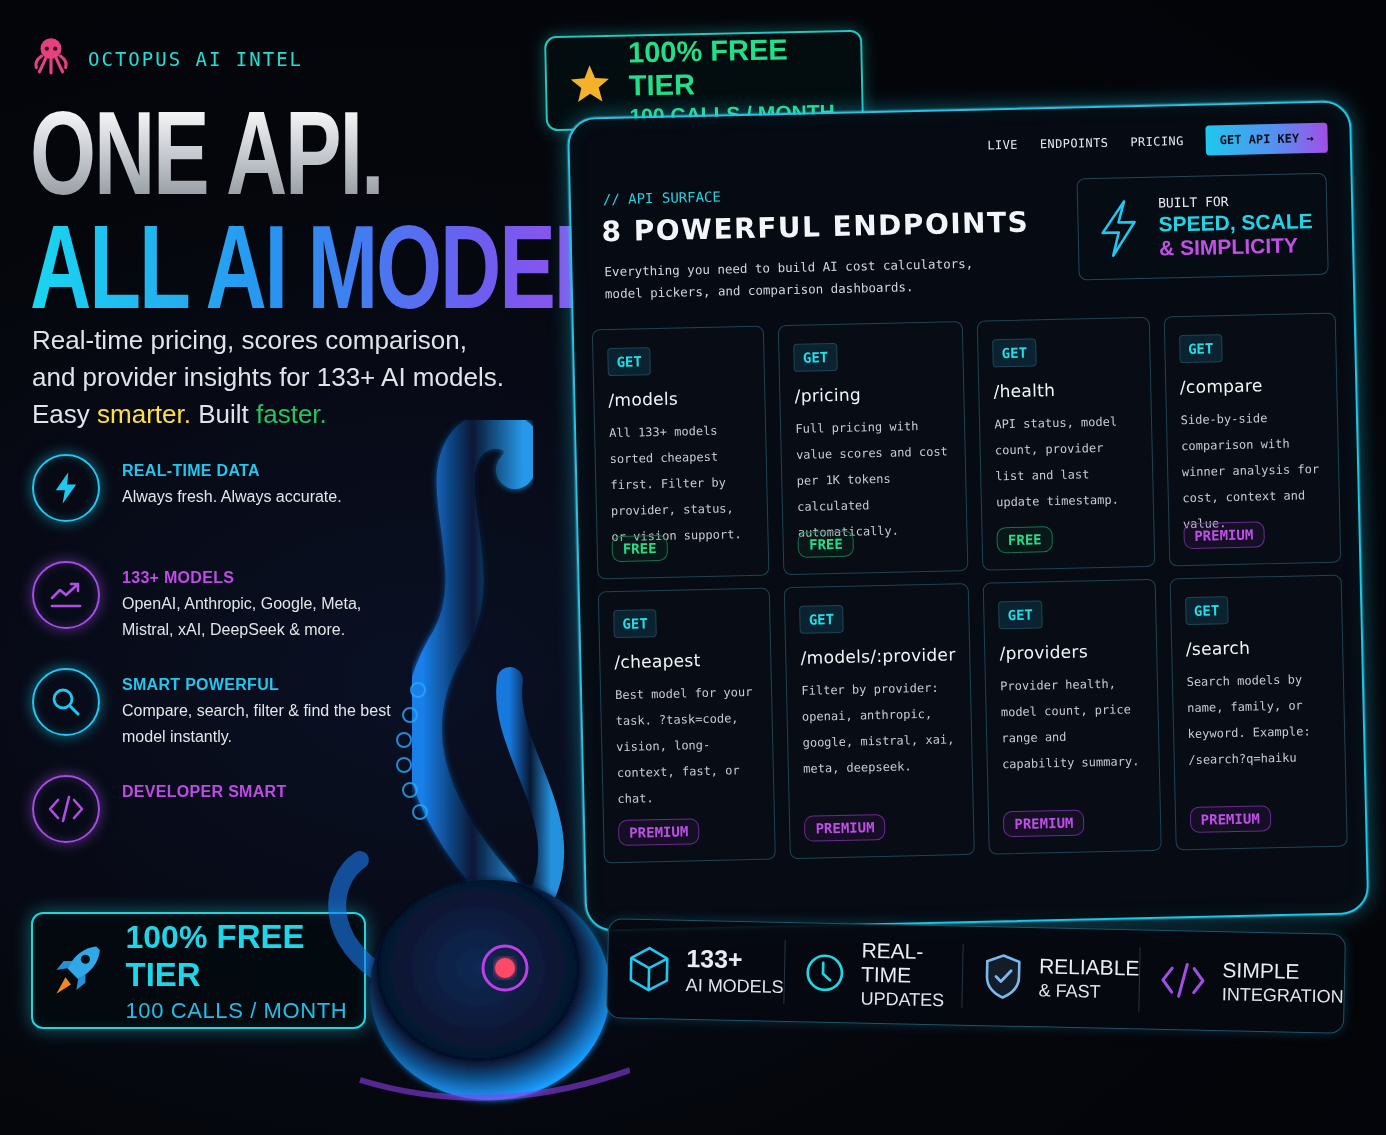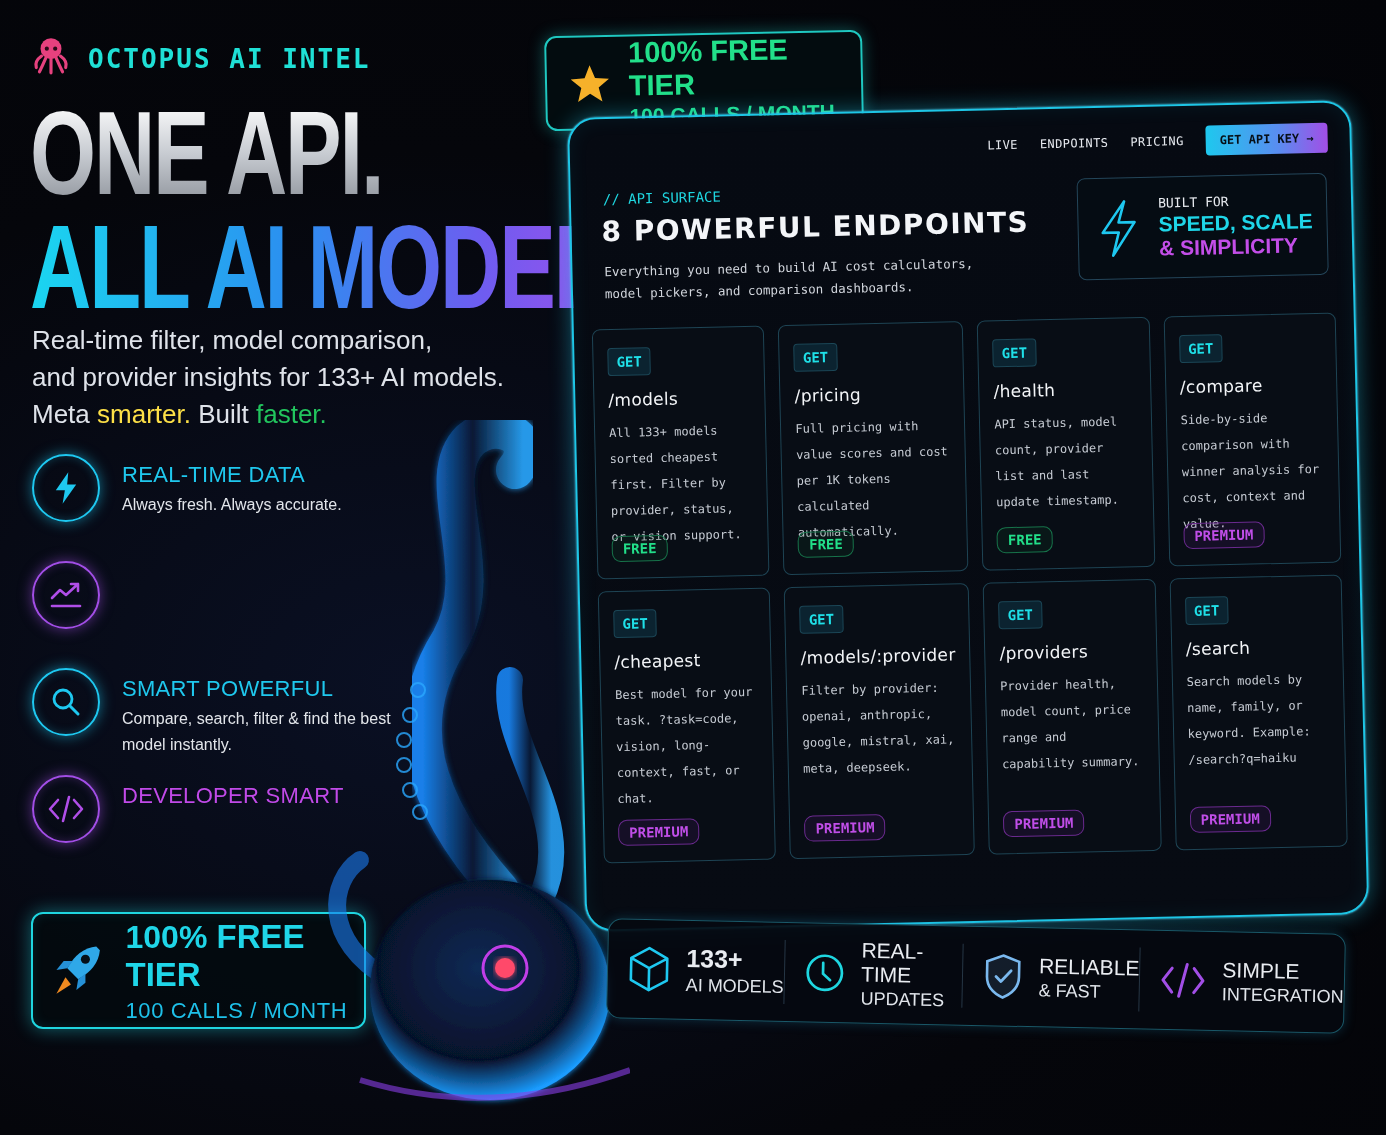--- a/index.html
+++ b/index.html
@@ -3,39 +3,39 @@
 <meta charset="utf-8">
 <style>
   * { box-sizing: border-box; margin: 0; padding: 0; }
   html, body { width: 1386px; height: 1135px; background: #05060b; overflow: hidden; }
   body { position: relative; font-family: "Liberation Sans", sans-serif; color: #e6e9ef;
     background: radial-gradient(ellipse at 30% 60%, #0a1024 0%, #05060b 55%, #030408 100%); }
 
   
   .brand { position: absolute; left: 30px; top: 34px; display: flex; align-items: center; gap: 16px; }
   .brand-logo { width: 42px; height: 42px; }
-  .brand-name { font-family: "DejaVu Sans Mono", monospace; font-weight: bold; font-size: 26px; letter-spacing: 2px; color: #1fe0d6; margin-top: 8px; }
+  .brand-name { font-family: "DejaVu Sans Mono", monospace; font-weight: normal; font-size: 19px; letter-spacing: 2px; color: #1fe0d6; margin-top: 8px; }
 
   .hero { position: absolute; left: 30px; top: 100px; font-family: "Liberation Sans", sans-serif; font-weight: bold; line-height: 0.9; letter-spacing: -3px; }
   .hero-1 { font-size: 118px; transform: scaleX(0.72); transform-origin: left; color: #d8dbe0;
     background: linear-gradient(180deg, #ffffff 0%, #c8ccd2 50%, #8e939b 100%); -webkit-background-clip: text; background-clip: text; -webkit-text-fill-color: transparent; }
   .hero-2 { font-size: 118px; transform: scaleX(0.72); transform-origin: left; margin-top: 8px; white-space: nowrap;
     background: linear-gradient(90deg, #1ad6f0 0%, #2b8ff0 40%, #6f5cf0 70%, #b44ae8 100%); -webkit-background-clip: text; background-clip: text; -webkit-text-fill-color: transparent; }
 
   .subtitle { position: absolute; left: 32px; top: 322px; width: 520px; font-size: 26px; line-height: 37px; color: #dfe3ea; }
   .hl-cyan { color: #fde047; }
   .hl-purple { color: #22c55e; }
 
   .features { position: absolute; left: 32px; top: 454px; }
   .feature { display: flex; align-items: flex-start; gap: 22px; height: 107px; }
   .feature-icon { width: 68px; height: 68px; border-radius: 50%; border: 2.5px solid; display: flex; align-items: center; justify-content: center; flex-shrink: 0; }
   .feature-icon.cyan { border-color: #1ec8f0; box-shadow: 0 0 14px rgba(30,200,240,0.55), inset 0 0 10px rgba(30,200,240,0.25); }
   .feature-icon.purple { border-color: #a24ee6; box-shadow: 0 0 14px rgba(162,78,230,0.55), inset 0 0 10px rgba(162,78,230,0.25); }
   .feature-text { padding-top: 8px; }
-  .feature-title { font-weight: normal; font-size: 22px; letter-spacing: 0.3px; margin-bottom: 4px; }
+  .feature-title { font-weight: bold; font-size: 16px; letter-spacing: 0.3px; margin-bottom: 4px; }
   .feature-title.cyan { color: #1fc8ee; }
   .feature-title.purple { color: #c14ae8; }
   .feature-desc { font-size: 16px; line-height: 26px; color: #e2e5ea; width: 280px; }
 
   .free-box-left { position: absolute; left: 31px; top: 912px; width: 335px; height: 117px; border: 2px solid #1fd6e0; border-radius: 12px; background: rgba(2,10,14,0.8);
     box-shadow: 0 0 18px rgba(31,214,224,0.45), inset 0 0 12px rgba(31,214,224,0.12); display: flex; align-items: center; padding-left: 18px; gap: 22px; }
   .free-box-left .big { font-weight: bold; font-size: 32px; color: #1fd6e8; }
   .free-box-left .big small { font-size: 33px; }
   .free-box-left .sub { font-size: 22px; color: #1ec0e8; letter-spacing: 0.6px; margin-top: 4px; }
 
@@ -100,43 +100,47 @@
   </svg>
   <span class="brand-name">OCTOPUS AI INTEL</span>
 </div>
 
 <div class="hero">
   <div class="hero-1">ONE API.</div>
   <div class="hero-2">ALL AI MODELS.</div>
 </div>
 
 <div class="subtitle">
-  <div>Real-time filter, model comparison,</div>
+  <div>Real-time pricing, scores comparison,</div>
   <div>and provider insights for 133+ AI models.</div>
-  <div><span>Meta </span><span class="hl-cyan">smarter.</span><span> Built </span><span class="hl-purple">faster.</span></div>
+  <div><span>Easy </span><span class="hl-cyan">smarter.</span><span> Built </span><span class="hl-purple">faster.</span></div>
 </div>
 
 <div class="features">
   <div class="feature">
     <div class="feature-icon cyan">
       <svg width="28" height="34" viewBox="0 0 24 30">
           <path d="M14 1 L3 17 L11 17 L9 29 L21 12 L13 12 Z" fill="#1ec8f0"></path>
         </svg>
     </div>
     <div class="feature-text">
       <div class="feature-title cyan">REAL-TIME DATA</div>
       <div class="feature-desc">Always fresh. Always accurate.</div>
     </div>
   </div>
   <div class="feature">
     <div class="feature-icon purple">
       <svg width="34" height="30" viewBox="0 0 34 30">
           <path d="M3 18 L11 10 L17 15 L29 4 M22 4 L29 4 L29 11" stroke="#b04ee8" stroke-width="2.6" fill="none" stroke-linecap="round" stroke-linejoin="round"></path>
           <line x1="3" y1="26" x2="31" y2="26" stroke="#b04ee8" stroke-width="2.6" stroke-linecap="round"></line>
         </svg>
+    </div>
+    <div class="feature-text">
+      <div class="feature-title purple">133+ MODELS</div>
+      <div class="feature-desc">OpenAI, Anthropic, Google, Meta, Mistral, xAI, DeepSeek &amp; more.</div>
     </div>
   </div>
   <div class="feature">
     <div class="feature-icon cyan">
       <svg width="32" height="32" viewBox="0 0 32 32">
           <circle cx="13" cy="13" r="9" stroke="#1ec8f0" stroke-width="2.8" fill="none"></circle>
           <line x1="20" y1="20" x2="28" y2="28" stroke="#1ec8f0" stroke-width="3" stroke-linecap="round"></line>
         </svg>
     </div>
     <div class="feature-text">

